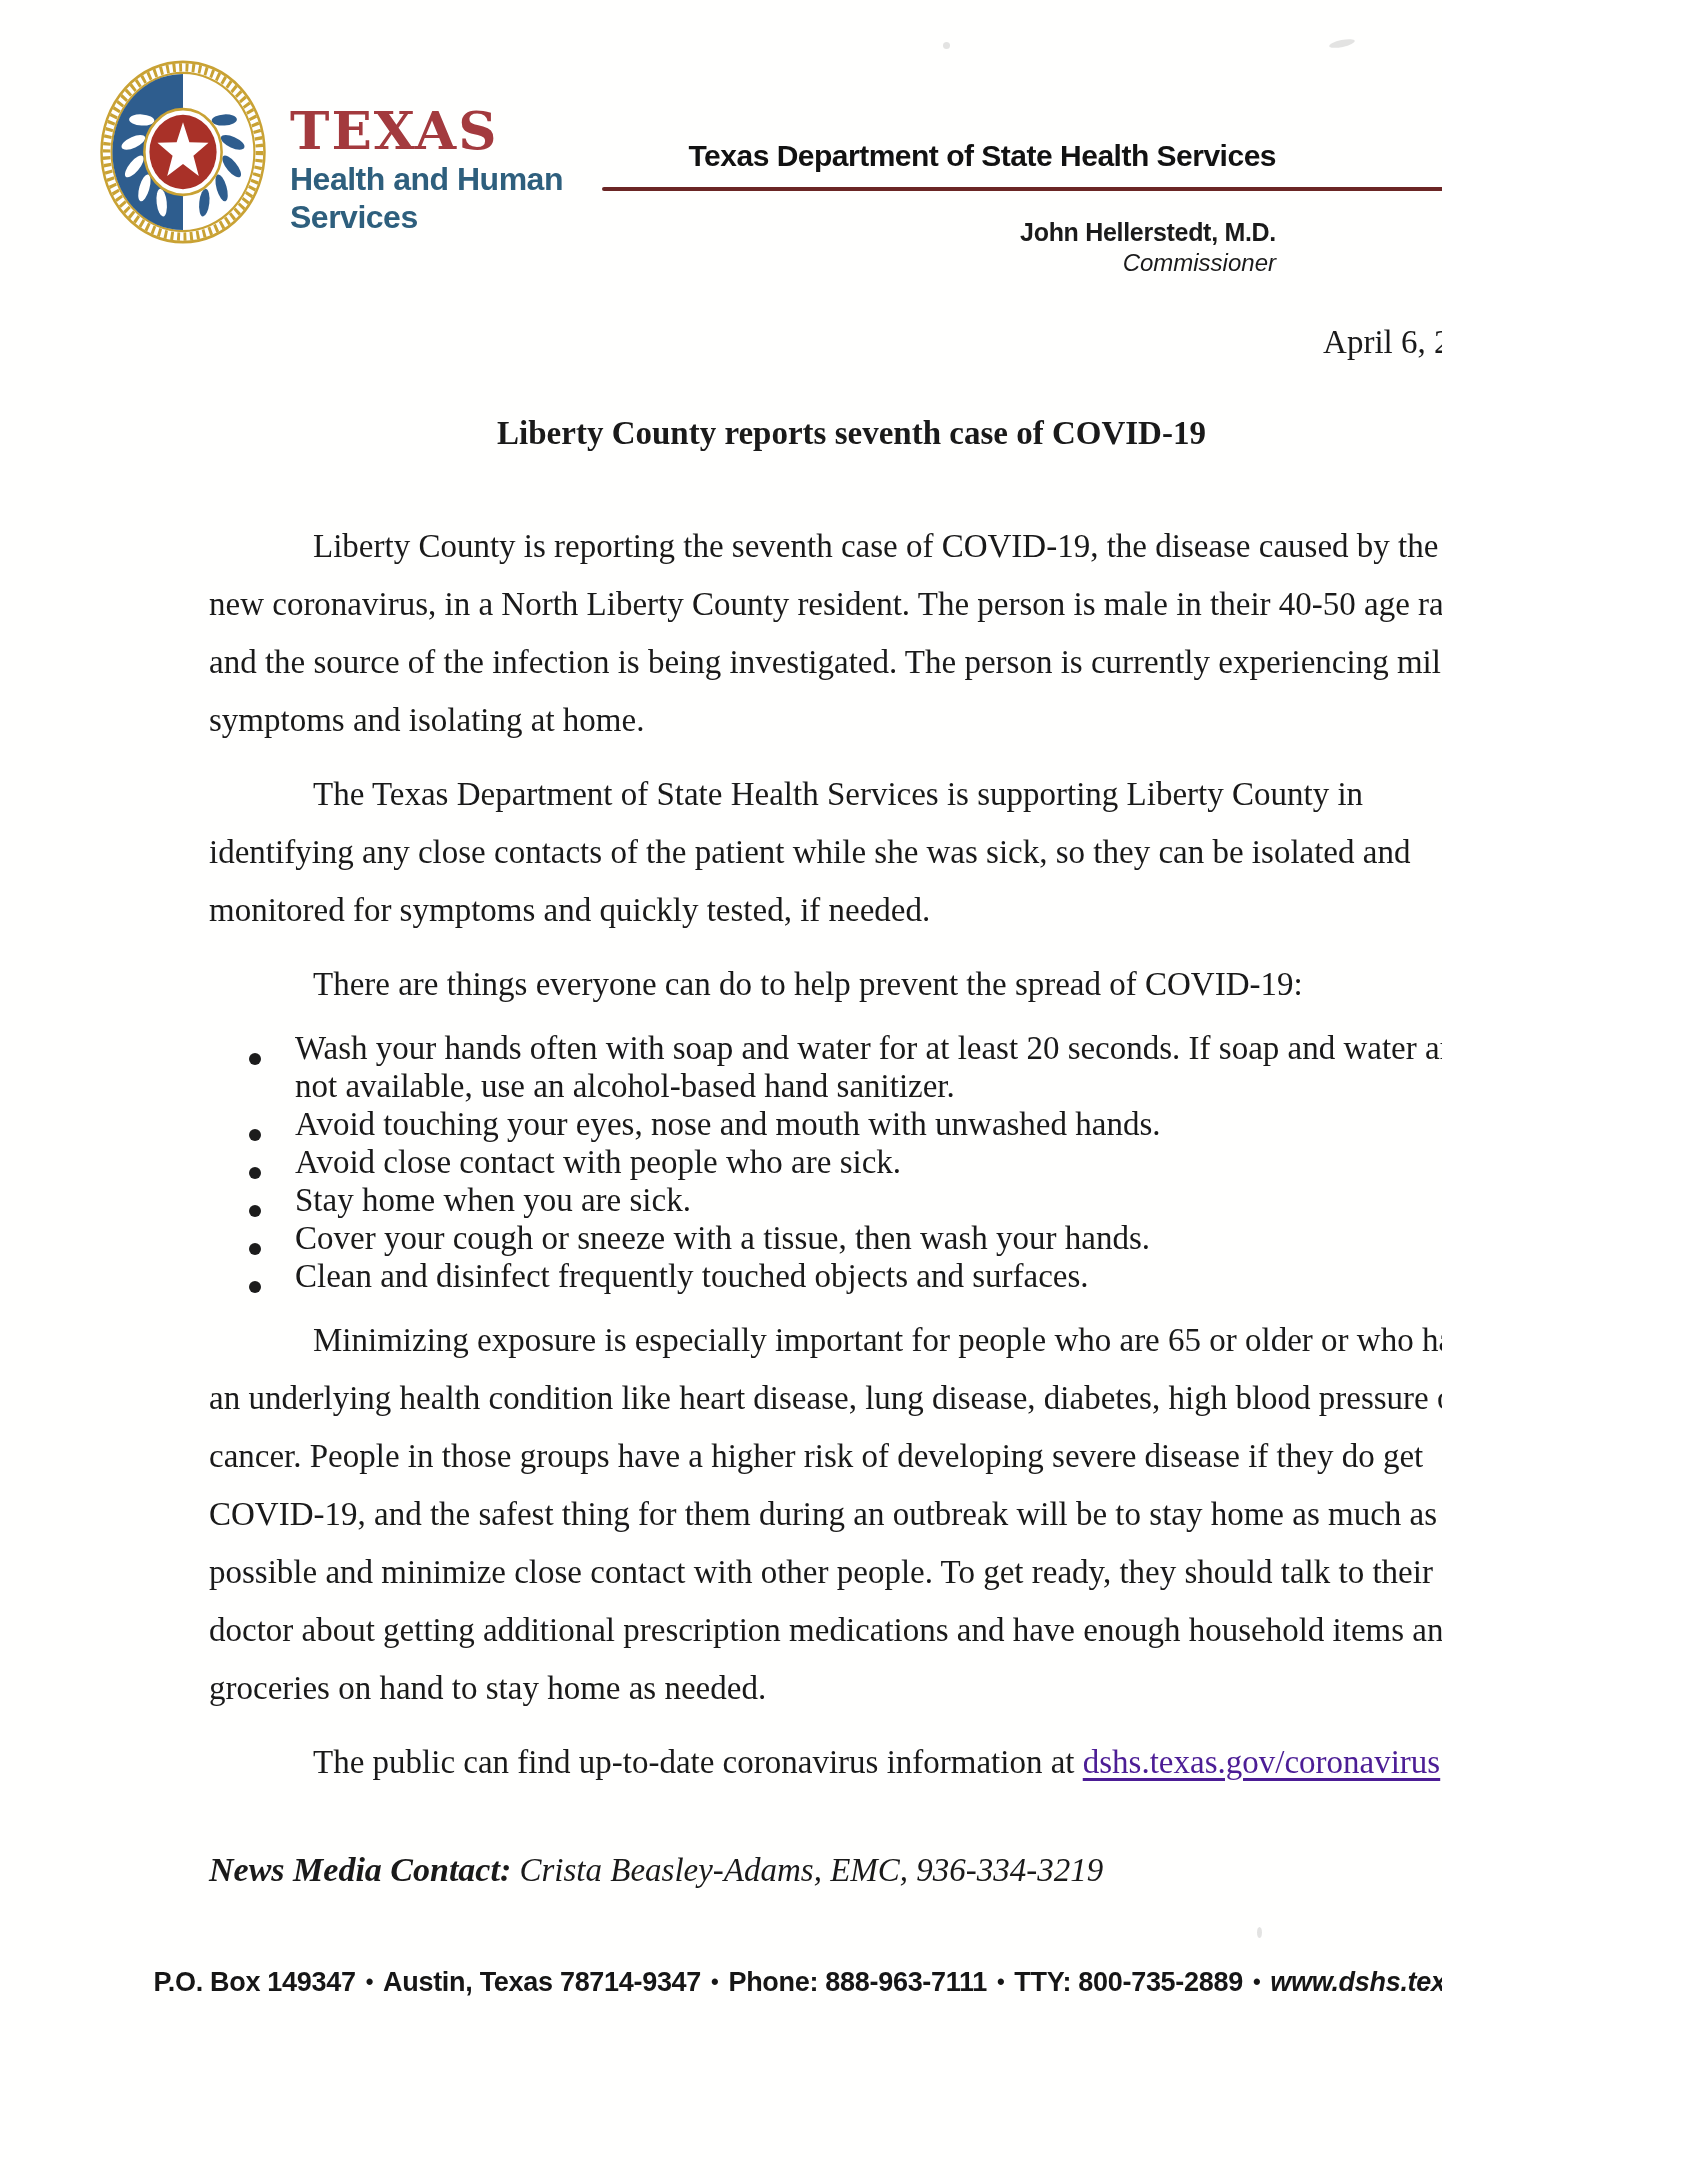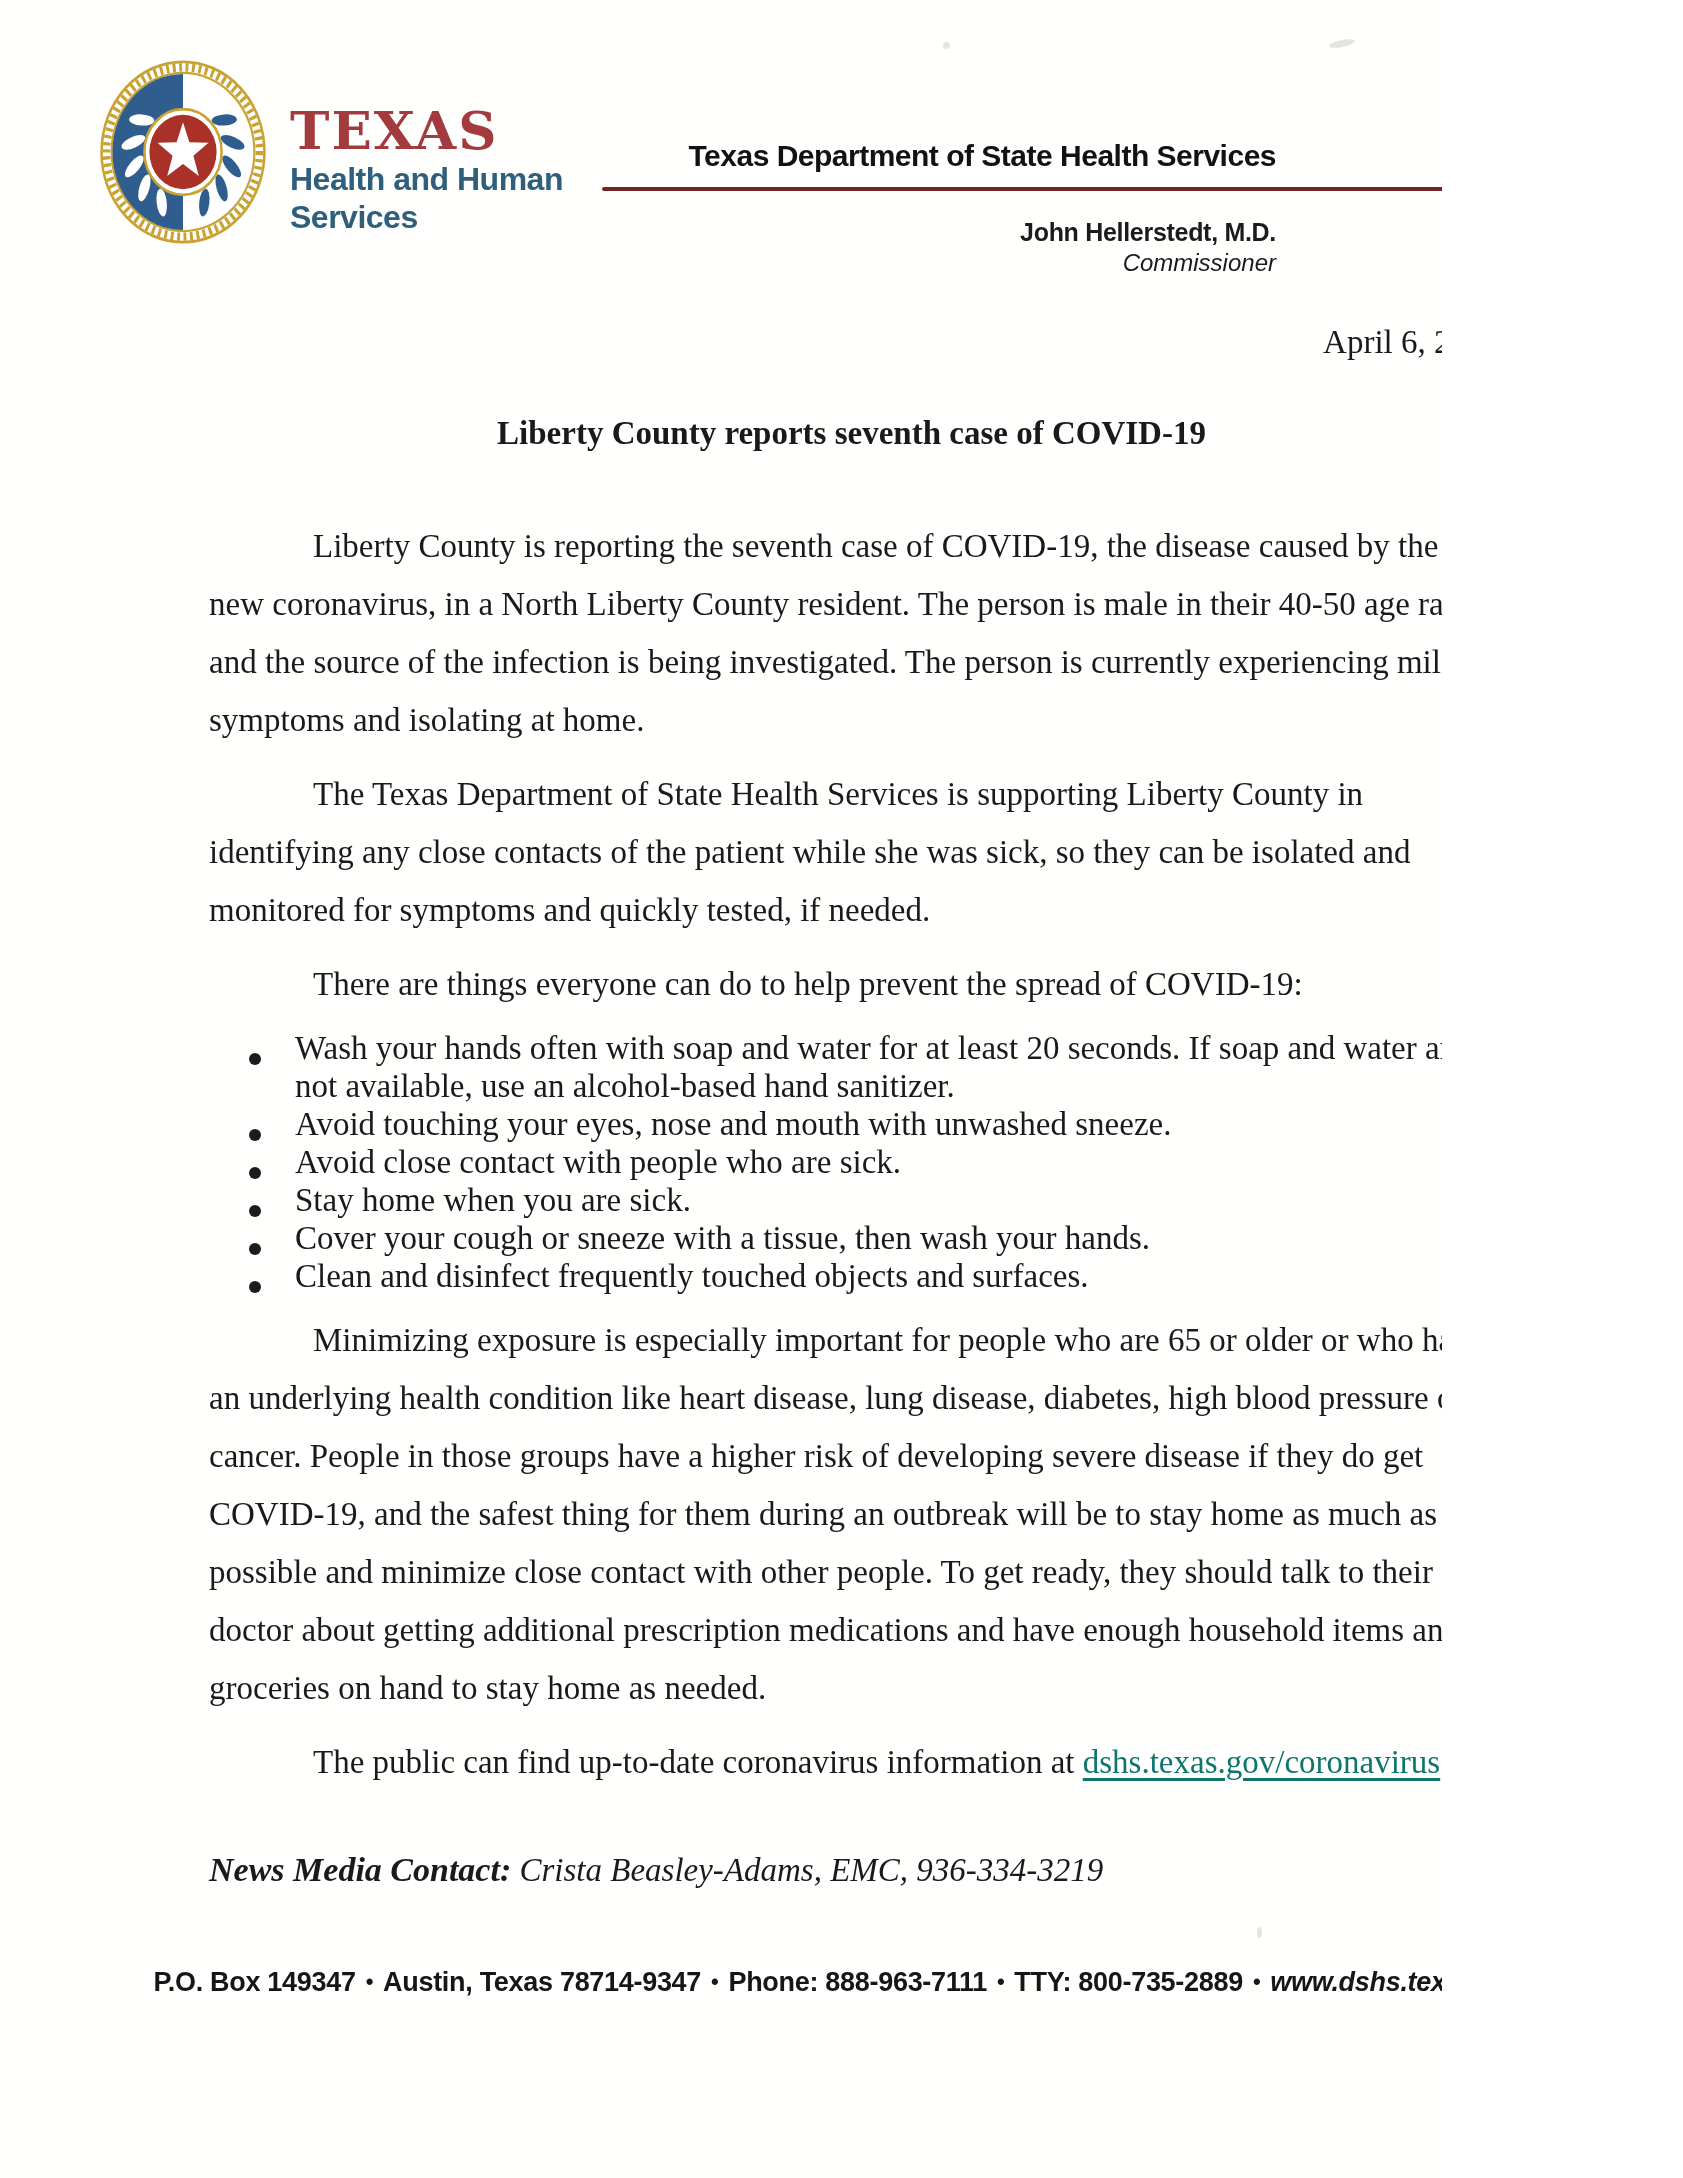--- a/index.html
+++ b/index.html
@@ -48,21 +48,21 @@
   .p-first { margin-top:64px !important; }
   ul.prevent-list { list-style:none; margin:0; padding:0; }
   ul.prevent-list li {
     position:relative; padding-left:102px;
     font-size:33px; line-height:38px;
   }
   ul.prevent-list li::before {
     content:""; position:absolute; left:56px; top:24px;
     width:12px; height:12px; border-radius:50%; background:#1c1c1c;
   }
-  .doc-link { color:#0f766e; text-decoration:underline; text-underline-offset:5px; }
+  .doc-link { color:#4c1d95; text-decoration:underline; text-underline-offset:5px; }
   .media-contact { margin-top:50px !important; font-size:33px; }
   .media-contact .label { font-weight:bold; font-style:italic; font-size:34px; }
   .media-contact .value { font-style:italic; }
 
   
   .footer {
     position:absolute; left:0; top:1967px; width:1683px;
     text-align:center;
     font-family:"Liberation Sans", sans-serif;
     font-weight:bold; font-size:27px; letter-spacing:-0.3px; color:#161616;
@@ -147,21 +147,21 @@
   <div class="content">
     <div class="date-line">April 6, 2020</div>
     <div class="doc-title">Liberty County reports seventh case of COVID-19</div>
 
     <p class="indent p-first">Liberty County is reporting the seventh case of COVID-19, the disease caused by the new coronavirus, in a North Liberty County resident. The person is male in their 40-50 age range and the source of the infection is being investigated. The person is currently experiencing mild symptoms and isolating at home.</p>
     <p class="indent">The Texas Department of State Health Services is supporting Liberty County in identifying any close contacts of the patient while she was sick, so they can be isolated and monitored for symptoms and quickly tested, if needed.</p>
     <p class="indent">There are things everyone can do to help prevent the spread of COVID-19:</p>
 
     <ul class="prevent-list">
       <li>Wash your hands often with soap and water for at least 20 seconds. If soap and water are not available, use an alcohol-based hand sanitizer.</li>
-      <li>Avoid touching your eyes, nose and mouth with unwashed sneeze.</li>
+      <li>Avoid touching your eyes, nose and mouth with unwashed hands.</li>
       <li>Avoid close contact with people who are sick.</li>
       <li>Stay home when you are sick.</li>
       <li>Cover your cough or sneeze with a tissue, then wash your hands.</li>
       <li>Clean and disinfect frequently touched objects and surfaces.</li>
     </ul>
 
     <p class="indent">Minimizing exposure is especially important for people who are 65 or older or who have an underlying health condition like heart disease, lung disease, diabetes, high blood pressure or cancer. People in those groups have a higher risk of developing severe disease if they do get COVID-19, and the safest thing for them during an outbreak will be to stay home as much as possible and minimize close contact with other people. To get ready, they should talk to their doctor about getting additional prescription medications and have enough household items and groceries on hand to stay home as needed.</p>
 
     <p class="indent"><span>The public can find up-to-date coronavirus information at </span><a class="doc-link" href="#">dshs.texas.gov/coronavirus</a><span>.</span></p>
 

